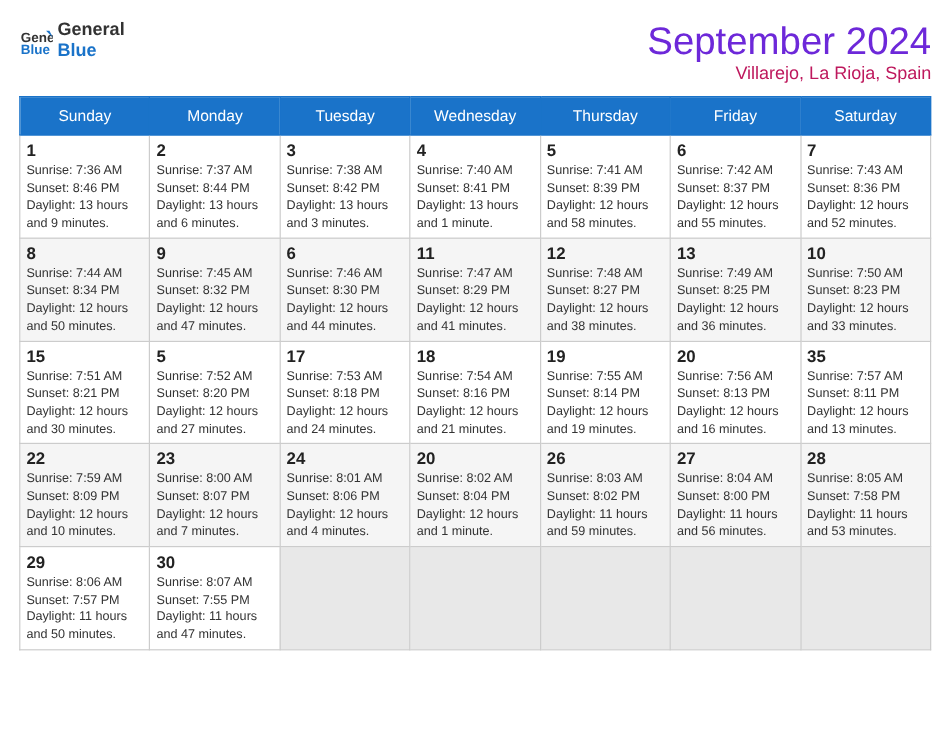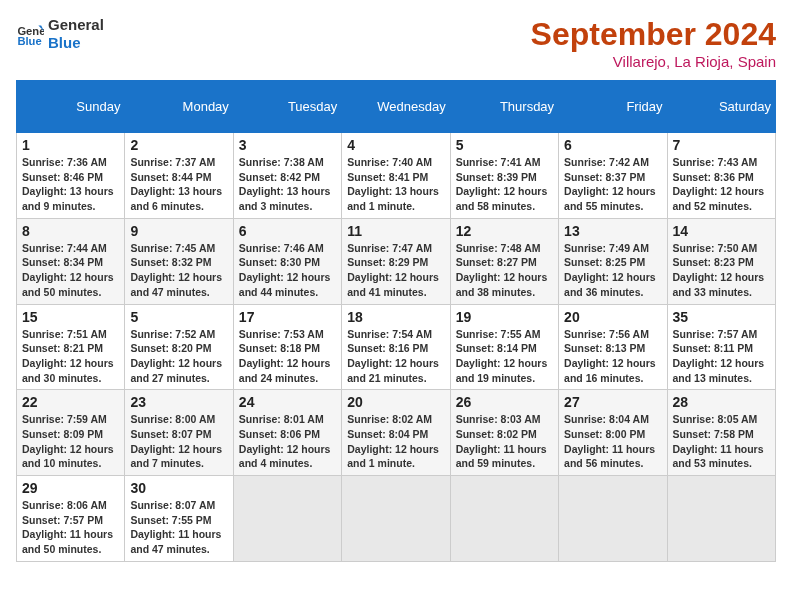--- a/index.html
+++ b/index.html
@@ -23,37 +23,37 @@
     }
     .logo-icon {
       width: 28px;
       height: 28px;
     }
     .title-block {
       text-align: right;
     }
     .month-title {
       font-size: 32px;
-      font-weight: bold;
-      color: #c2410c;
+      font-weight: normal;
+      color: #6d28d9;
     }
     .subtitle {
       font-size: 15px;
       color: #be185d;
     }
     .calendar {
       width: 100%;
       border-collapse: collapse;
       font-size: 11px;
     }
     .calendar th {
       background-color: #1a73c9;
       color: #fff;
-      padding: 18px 4px;
-      text-align: right;
+      padding: 8px 4px;
+      text-align: center;
       font-size: 13px;
       font-weight: normal;
       border: 1px solid #1a73c9;
     }
     .calendar td {
       border: 1px solid #ccc;
       vertical-align: top;
       padding: 4px 5px;
       width: 107px;
       min-height: 80px;
@@ -69,21 +69,20 @@
       font-size: 14px;
       font-weight: bold;
       color: #222;
       display: block;
       margin-bottom: 2px;
     }
     .day-info {
       color: #333;
       line-height: 1.4;
       font-size: 10.5px;
-      font-weight: bold;
     }
   </style>
 </head>
 <body>
 
 <div class="header">
   <div class="logo">
     <svg class="logo-icon" viewBox="0 0 40 40">
       <text x="2" y="22" font-size="16" font-weight="bold" fill="#333">General</text>
       <text x="2" y="36" font-size="16" font-weight="bold" fill="#1a73c9">Blue</text>
@@ -135,21 +134,21 @@
         <td><span class="day-num">9</span>
 <span class="day-info">Sunrise: 7:45 AM<br>Sunset: 8:32 PM<br>Daylight: 12 hours and 47 minutes.</span></td>
         <td><span class="day-num">6</span>
 <span class="day-info">Sunrise: 7:46 AM<br>Sunset: 8:30 PM<br>Daylight: 12 hours and 44 minutes.</span></td>
         <td><span class="day-num">11</span>
 <span class="day-info">Sunrise: 7:47 AM<br>Sunset: 8:29 PM<br>Daylight: 12 hours and 41 minutes.</span></td>
         <td><span class="day-num">12</span>
 <span class="day-info">Sunrise: 7:48 AM<br>Sunset: 8:27 PM<br>Daylight: 12 hours and 38 minutes.</span></td>
         <td><span class="day-num">13</span>
 <span class="day-info">Sunrise: 7:49 AM<br>Sunset: 8:25 PM<br>Daylight: 12 hours and 36 minutes.</span></td>
-        <td><span class="day-num">14</span>
+        <td><span class="day-num">10</span>
 <span class="day-info">Sunrise: 7:50 AM<br>Sunset: 8:23 PM<br>Daylight: 12 hours and 33 minutes.</span></td>
       </tr>
       <tr>
         <td><span class="day-num">15</span>
 <span class="day-info">Sunrise: 7:51 AM<br>Sunset: 8:21 PM<br>Daylight: 12 hours and 30 minutes.</span></td>
         <td><span class="day-num">5</span>
 <span class="day-info">Sunrise: 7:52 AM<br>Sunset: 8:20 PM<br>Daylight: 12 hours and 27 minutes.</span></td>
         <td><span class="day-num">17</span>
 <span class="day-info">Sunrise: 7:53 AM<br>Sunset: 8:18 PM<br>Daylight: 12 hours and 24 minutes.</span></td>
         <td><span class="day-num">18</span>

